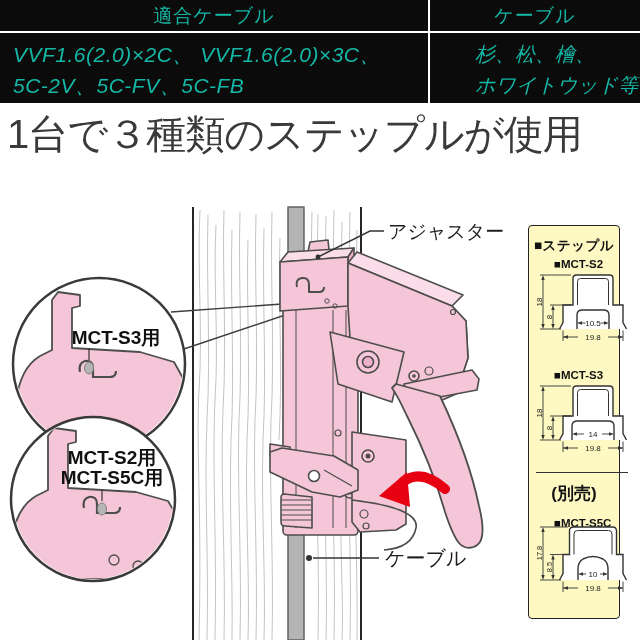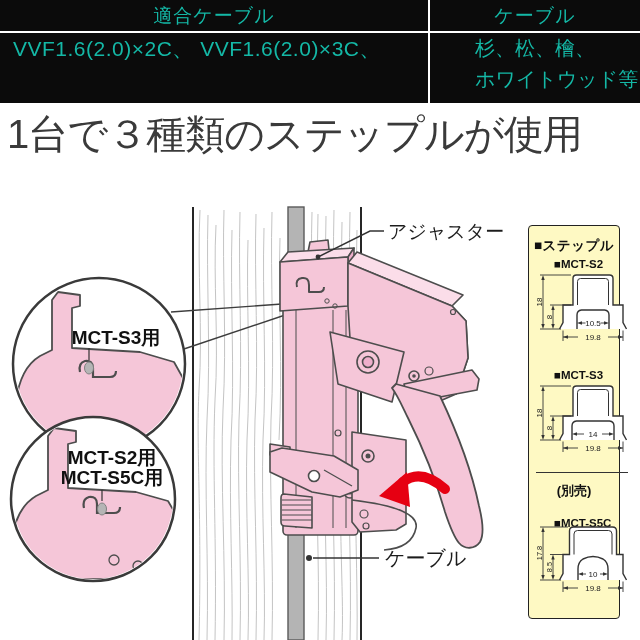--- a/index.html
+++ b/index.html
@@ -9,56 +9,57 @@
   }
   
   .spec-table{
     position:absolute;left:0;top:0;width:640px;height:103px;background:#0b0b0b;color:#14b8a6;
     display:grid;grid-template-columns:428px 2px 210px;grid-template-rows:31px 2px 70px;
   }
   .spec-table .vline{background:#fff;grid-row:1 / span 3;grid-column:2;}
   .spec-table .hline{background:#fff;grid-column:1;grid-row:2;}
   .spec-table .hline2{background:#fff;grid-column:3;grid-row:2;}
   .th{display:flex;align-items:center;justify-content:center;font-size:19px;letter-spacing:1px;}
-  .td{font-size:21px;line-height:31px;}
+  .td{font-size:21px;line-height:31px;padding-top:6px;font-style:italic;}
   .td.cable{grid-column:1;grid-row:3;padding-left:13px;letter-spacing:.5px;}
   .td.wood{grid-column:3;grid-row:3;padding-left:17px;font-size:20px;margin-left:28px;}
   
   .headline{
     position:absolute;left:7px;top:111px;width:632px;
     font-size:40px;line-height:46px;color:#3a3a3a;font-weight:400;letter-spacing:-1px;white-space:nowrap;
   }
   
   svg.illus{position:absolute;left:0;top:0;}
   .callout-label{font-size:19px;font-weight:600;fill:#111;}
   .part-label{font-size:19px;fill:#1c1c1c;}
   
   .staple-panel{
     position:absolute;left:528px;top:225px;width:92px;height:394px;
     border:1.6px solid #222;border-radius:4px;background:#fef9c3;box-sizing:border-box;
   }
   .panel-title{position:absolute;top:11px;left:0;width:100%;text-align:center;font-size:13.5px;font-weight:700;color:#111;letter-spacing:.5px;}
   .staple-label{position:absolute;left:25px;font-size:11.5px;font-weight:700;color:#111;}
   .staple-svg{position:absolute;left:1px;}
   .panel-divider{position:absolute;left:7px;top:246px;width:92px;border-top:1.2px solid #333;}
-  .sold-sep{position:absolute;top:256px;left:0;width:100%;text-align:center;font-size:13px;font-weight:700;color:#111;}
+  .sold-sep{position:absolute;top:256px;left:0;width:100%;text-align:center;font-size:17px;font-weight:700;color:#111;}
   .dim{font-size:8px;fill:#222;}
   .dimsm{font-size:7.4px;fill:#222;}
 </style>
 </head>
 <body>
 
 <div class="spec-table">
   <div class="th" style="grid-column:1;grid-row:1;">適合ケーブル</div>
   <div class="vline"></div>
   <div class="th" style="grid-column:3;grid-row:1;">ケーブル</div>
   <div class="hline"></div>
   <div class="hline2"></div>
   <div class="td cable">
     <div>VVF1.6(2.0)×2C、 VVF1.6(2.0)×3C、</div>
+    <div>5C-2V、5C-FV、5C-FB</div>
   </div>
   <div class="td wood">
     <div>杉、松、檜、</div>
     <div>ホワイトウッド等</div>
   </div>
 </div>
 
 <div class="headline">
   <div>1台で３種類のステップルが使用</div>
 </div>

